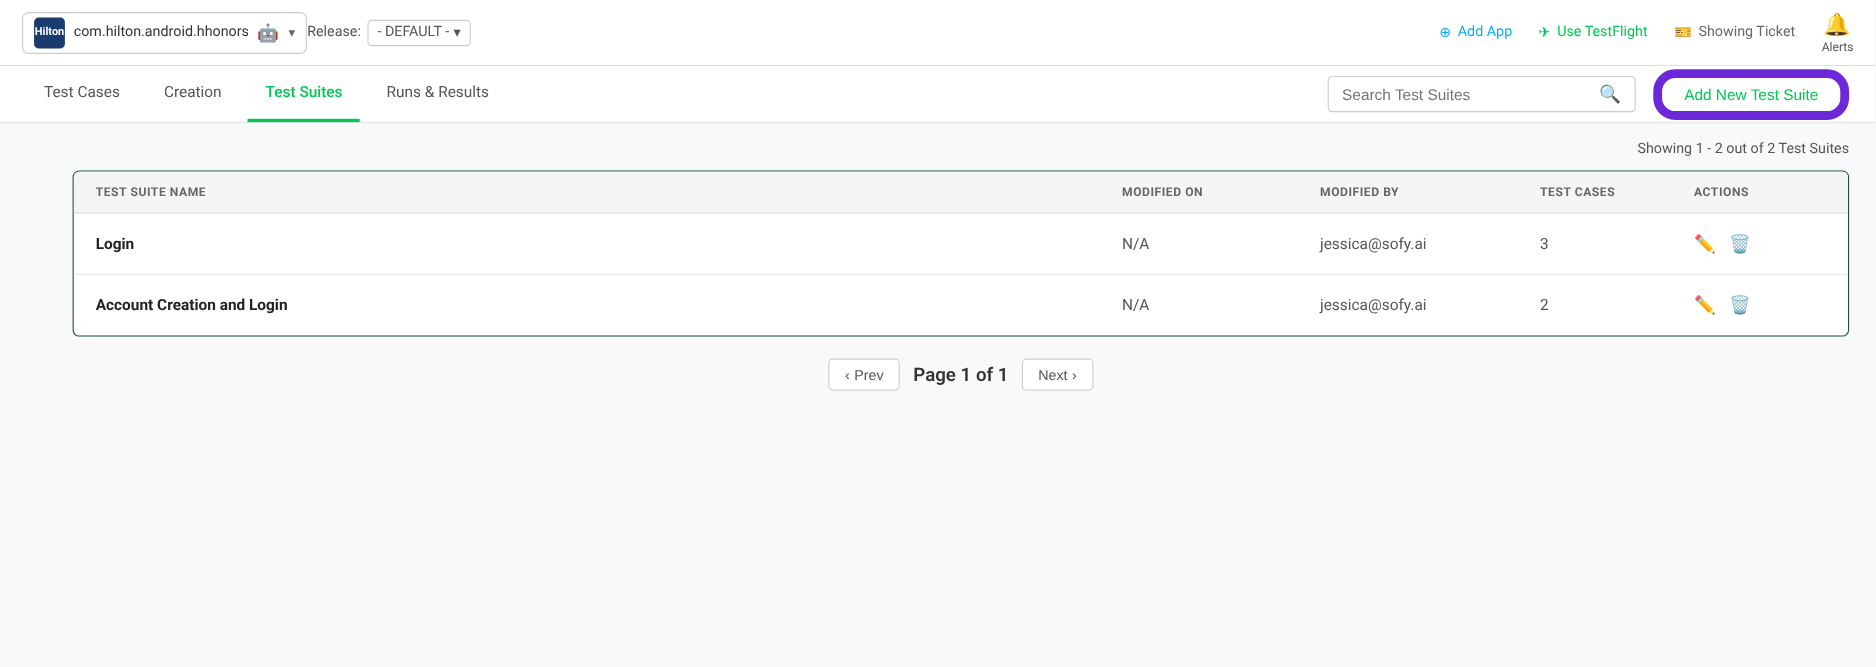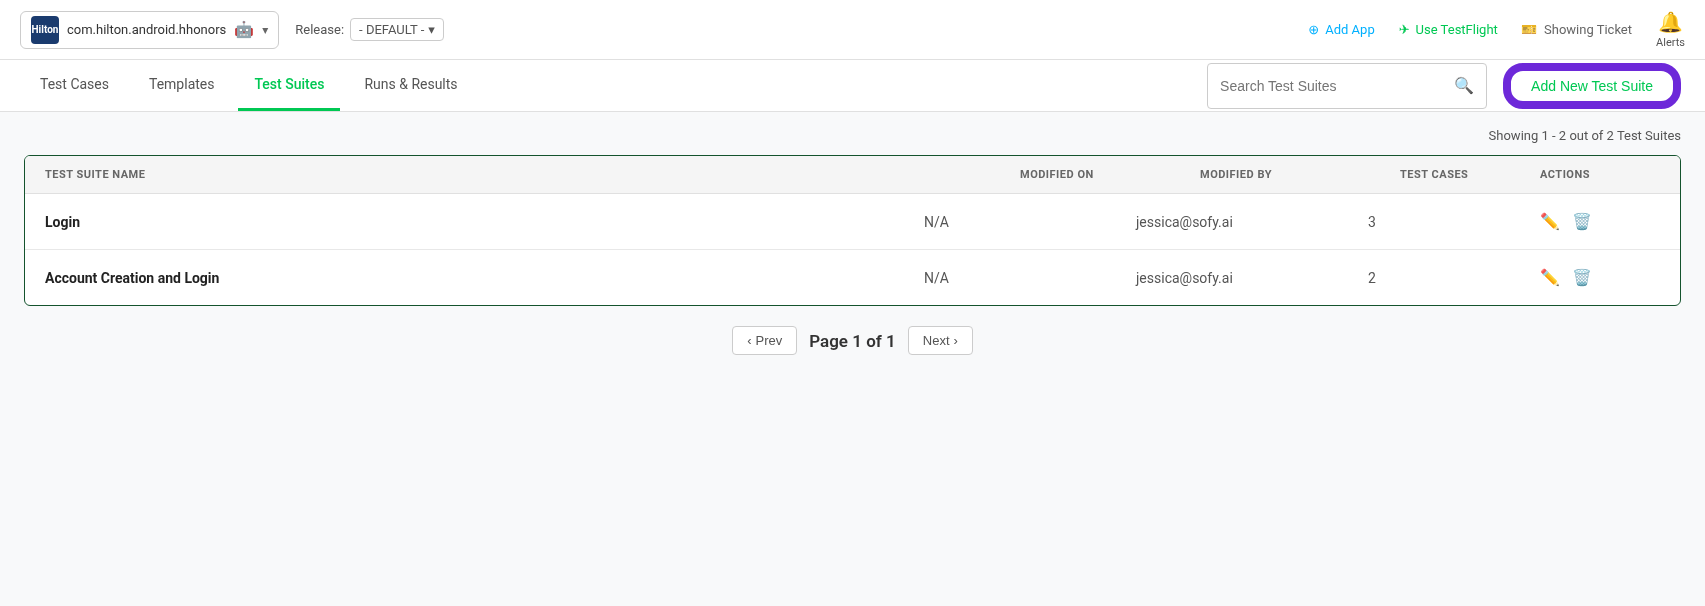--- a/index.html
+++ b/index.html
@@ -11,21 +11,21 @@
       border-bottom: 1px solid #e0e0e0;
       display: flex;
       align-items: center;
       padding: 0 20px;
       height: 60px;
       justify-content: space-between;
     }
     .header-left {
       display: flex;
       align-items: center;
-      gap: 16px;
+      gap: 0;
       justify-content: flex-end;
     }
     .app-badge {
       display: flex;
       align-items: center;
       gap: 8px;
       border: 1px solid #ccc;
       border-radius: 6px;
       padding: 4px 10px;
       cursor: pointer;
@@ -128,20 +128,21 @@
       border-bottom: 3px solid transparent;
       text-decoration: none;
     }
     .nav-tab.active {
       color: #00c853;
       border-bottom: 3px solid #00c853;
       font-weight: 500;
     }
     .nav-right {
       display: flex;
+      align-items: center;
       gap: 16px;
     }
     .search-box {
       display: flex;
       align-items: center;
       border: 1px solid #ccc;
       border-radius: 4px;
       padding: 6px 12px;
       width: 280px;
       background: #fff;
@@ -166,20 +167,21 @@
       background: #fff;
       font-size: 14px;
       font-weight: 500;
       cursor: pointer;
       white-space: nowrap;
     }
 
     
     .main-content {
       padding: 16px 24px;
+      margin-left: 42px;
     }
     .showing-text {
       text-align: right;
       font-size: 13px;
       color: #555;
       margin-bottom: 12px;
     }
 
     
     .table-container {
@@ -201,21 +203,20 @@
       color: #666;
       letter-spacing: 0.5px;
       text-transform: uppercase;
     }
     .table-row {
       display: grid;
       grid-template-columns: 1fr 180px 200px 140px 120px;
       padding: 18px 20px;
       border-bottom: 1px solid #e8e8e8;
       align-items: center;
-      gap: 32px;
     }
     .table-row:last-child { border-bottom: none; }
     .cell-name {
       font-weight: 700;
       font-size: 14px;
       color: #222;
     }
     .cell-value {
       font-size: 14px;
       color: #555;
@@ -294,21 +295,21 @@
     <div class="alerts-btn">
       <span class="bell-icon">🔔</span>
       <span>Alerts</span>
     </div>
   </div>
 </div>
 
 <div class="nav-bar">
   <div class="nav-tabs">
     <a class="nav-tab">Test Cases</a>
-    <a class="nav-tab">Templates</a>
+    <a class="nav-tab">Creation</a>
     <a class="nav-tab active">Test Suites</a>
     <a class="nav-tab">Runs &amp; Results</a>
   </div>
   <div class="nav-right">
     <div class="search-box">
       <input type="text" placeholder="Search Test Suites" style="">
       <span class="search-icon">🔍</span>
     </div>
     <button class="add-new-btn">Add New Test Suite</button>
   </div>

